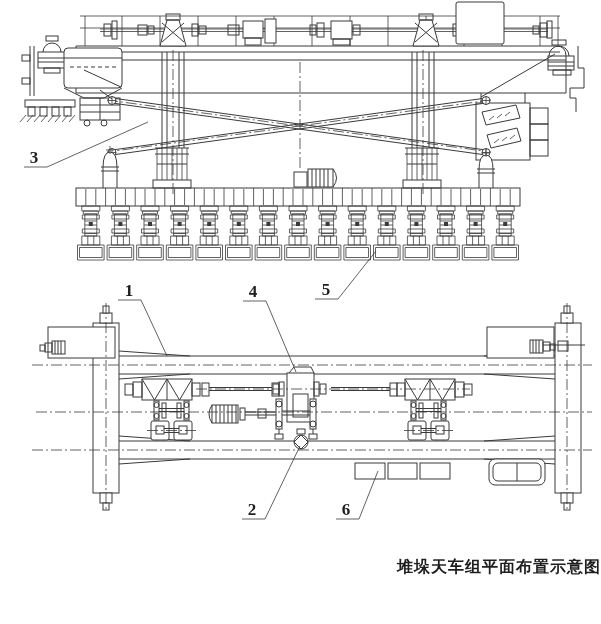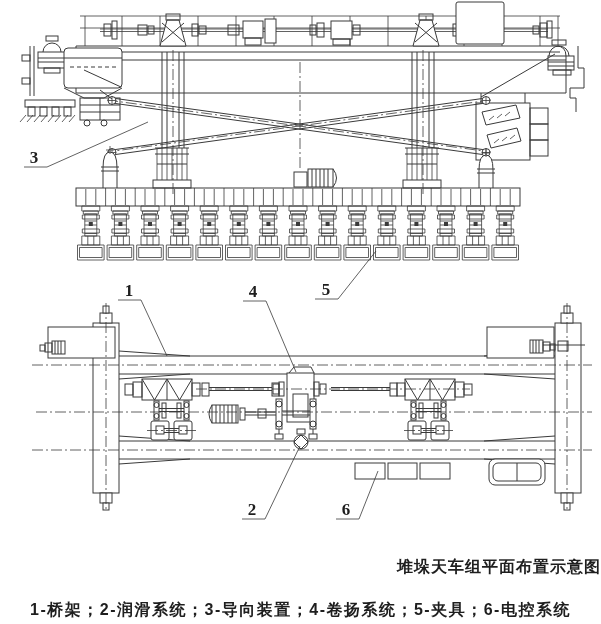--- a/index.html
+++ b/index.html
@@ -331,14 +331,13 @@
   </g>
   <text class="callout" x="34" y="163" text-anchor="middle">3</text>
   <text class="callout" x="129" y="296" text-anchor="middle">1</text>
   <text class="callout" x="253" y="297" text-anchor="middle">4</text>
   <text class="callout" x="326" y="295" text-anchor="middle">5</text>
   <text class="callout" x="252" y="515" text-anchor="middle">2</text>
   <text class="callout" x="346" y="515" text-anchor="middle">6</text>
 </svg>
 
 <div class="title">堆垛天车组平面布置示意图</div>
-<div class="legend">1-桥架；2-润滑系统；3-导向装置；4-卷扬系统；5-夹具；6-电控系统</div>
 </div>
 
 </body></html>

